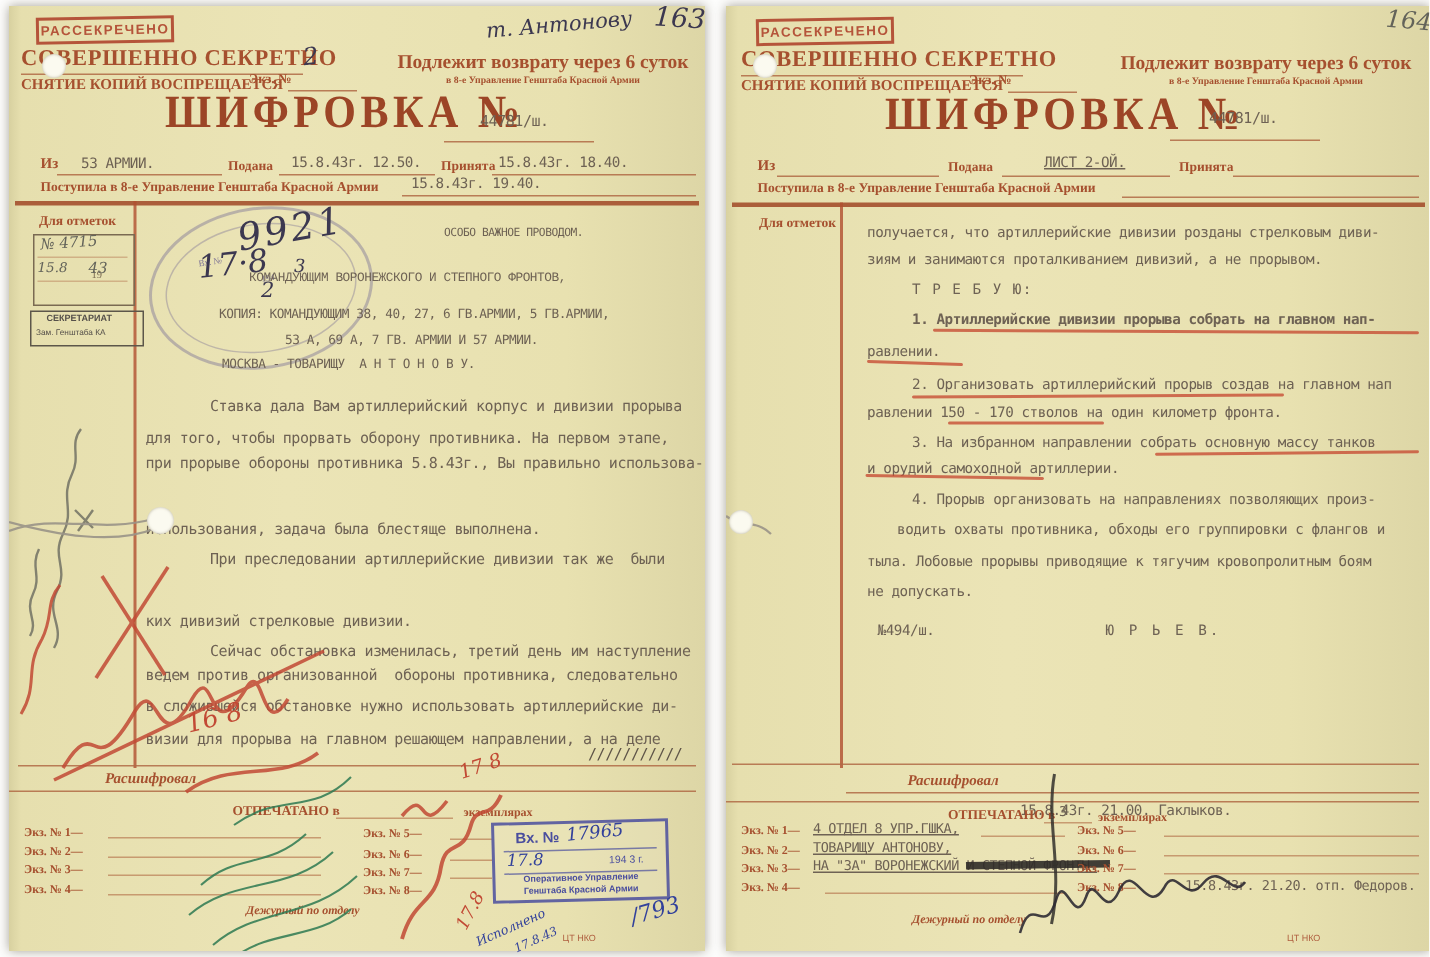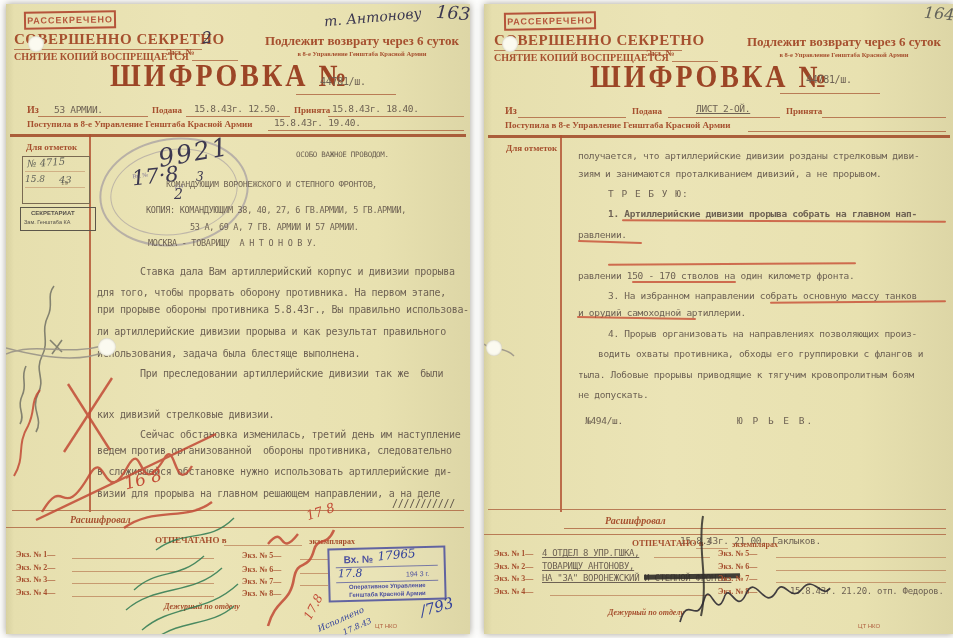--- a/index.html
+++ b/index.html
@@ -99,21 +99,20 @@
 
     <div class="t t75" style="left:290px;top:146px;">ОСОБО ВАЖНОЕ ПРОВОДОМ.</div>
     <div class="t t85" style="left:160px;top:176px;font-family:Liberation Mono, monospace;">КОМАНДУЮЩИМ ВОРОНЕЖСКОГО И СТЕПНОГО ФРОНТОВ,</div>
     <div class="t t85" style="left:140px;top:201px;">КОПИЯ: КОМАНДУЮЩИМ 38, 40, 27, 6 ГВ.АРМИИ, 5 ГВ.АРМИИ,</div>
     <div class="t t85" style="left:184px;top:218px;">53 А, 69 А, 7 ГВ. АРМИИ И 57 АРМИИ.</div>
     <div class="t t85" style="left:142px;top:234px;">МОСКВА - ТОВАРИЩУ  А Н Т О Н О В У.</div>
 
     <div class="t t10" style="left:134px;top:262px;">Ставка дала Вам артиллерийский корпус и дивизии прорыва</div>
     <div class="t t10" style="left:91px;top:283px;">для того, чтобы прорвать оборону противника. На первом этапе,</div>
     <div class="t t10" style="left:91px;top:300px;">при прорыве обороны противника 5.8.43г., Вы правильно использова-</div>
-    <div class="t t10" style="left:91px;top:322px;">ли артиллерийские дивизии прорыва и как результат правильного</div>
     <div class="t t10" style="left:91px;top:344px;">использования, задача была блестяще выполнена.</div>
     <div class="t t10" style="left:134px;top:364px;">При преследовании артиллерийские дивизии так же  были</div>
     <div class="t t10" style="left:91px;top:405px;">ких дивизий стрелковые дивизии.</div>
     <div class="t t10" style="left:134px;top:425px;">Сейчас обстановка изменилась, третий день им наступление</div>
     <div class="t t10" style="left:91px;top:441px;">ведем против организованной  обороны противника, следовательно</div>
     <div class="t t10" style="left:91px;top:462px;">в сложившейся обстановке нужно использовать артиллерийские ди-</div>
     <div class="t t10" style="left:91px;top:484px;">визии для прорыва на главном решающем направлении, а на деле</div>
     <div class="t t10" style="left:386px;top:494px;color:#5d5347;">///////////</div>
 
     <div class="hr" style="left:6px;top:506px;width:452px;"></div>
@@ -218,20 +217,21 @@
 
     <div class="abs f" style="left:22px;top:139px;font-size:9px;">Для отметок</div>
     <div class="vline" style="left:76px;top:131px;height:377px;"></div>
     <div class="hw gph" style="left:440px;top:0px;font-size:16px;transform:rotate(5deg);">164</div>
 
     <div class="t t9" style="left:94px;top:146px;">получается, что артиллерийские дивизии розданы стрелковым диви-</div>
     <div class="t t9" style="left:94px;top:164px;">зиям и занимаются проталкиванием дивизий, а не прорывом.</div>
     <div class="t t9" style="left:124px;top:184px;letter-spacing:1px;">Т Р Е Б У Ю:</div>
     <div class="t t9" style="left:124px;top:204px;font-weight:bold;">1. Артиллерийские дивизии прорыва собрать на главном нап-</div>
     <div class="t t9" style="left:94px;top:225px;">равлении.</div>
+    <div class="t t9" style="left:124px;top:247px;">2. Организовать артиллерийский прорыв создав на главном нап</div>
     <div class="t t9" style="left:94px;top:266px;">равлении 150 - 170 стволов на один километр фронта.</div>
     <div class="t t9" style="left:124px;top:286px;">3. На избранном направлении собрать основную массу танков</div>
     <div class="t t9" style="left:94px;top:303px;">и орудий самоходной артиллерии.</div>
     <div class="t t9" style="left:124px;top:324px;">4. Прорыв организовать на направлениях позволяющих произ-</div>
     <div class="t t9" style="left:94px;top:344px;margin-left:20px;">водить охваты противника, обходы его группировки с флангов и</div>
     <div class="t t9" style="left:94px;top:365px;">тыла. Лобовые прорывы приводящие к тягучим кровопролитным боям</div>
     <div class="t t9" style="left:94px;top:385px;">не допускать.</div>
     <div class="t t9" style="left:101px;top:411px;">№494/ш.</div>
     <div class="t t9" style="left:253px;top:411px;letter-spacing:2px;">Ю Р Ь Е В.</div>
 

